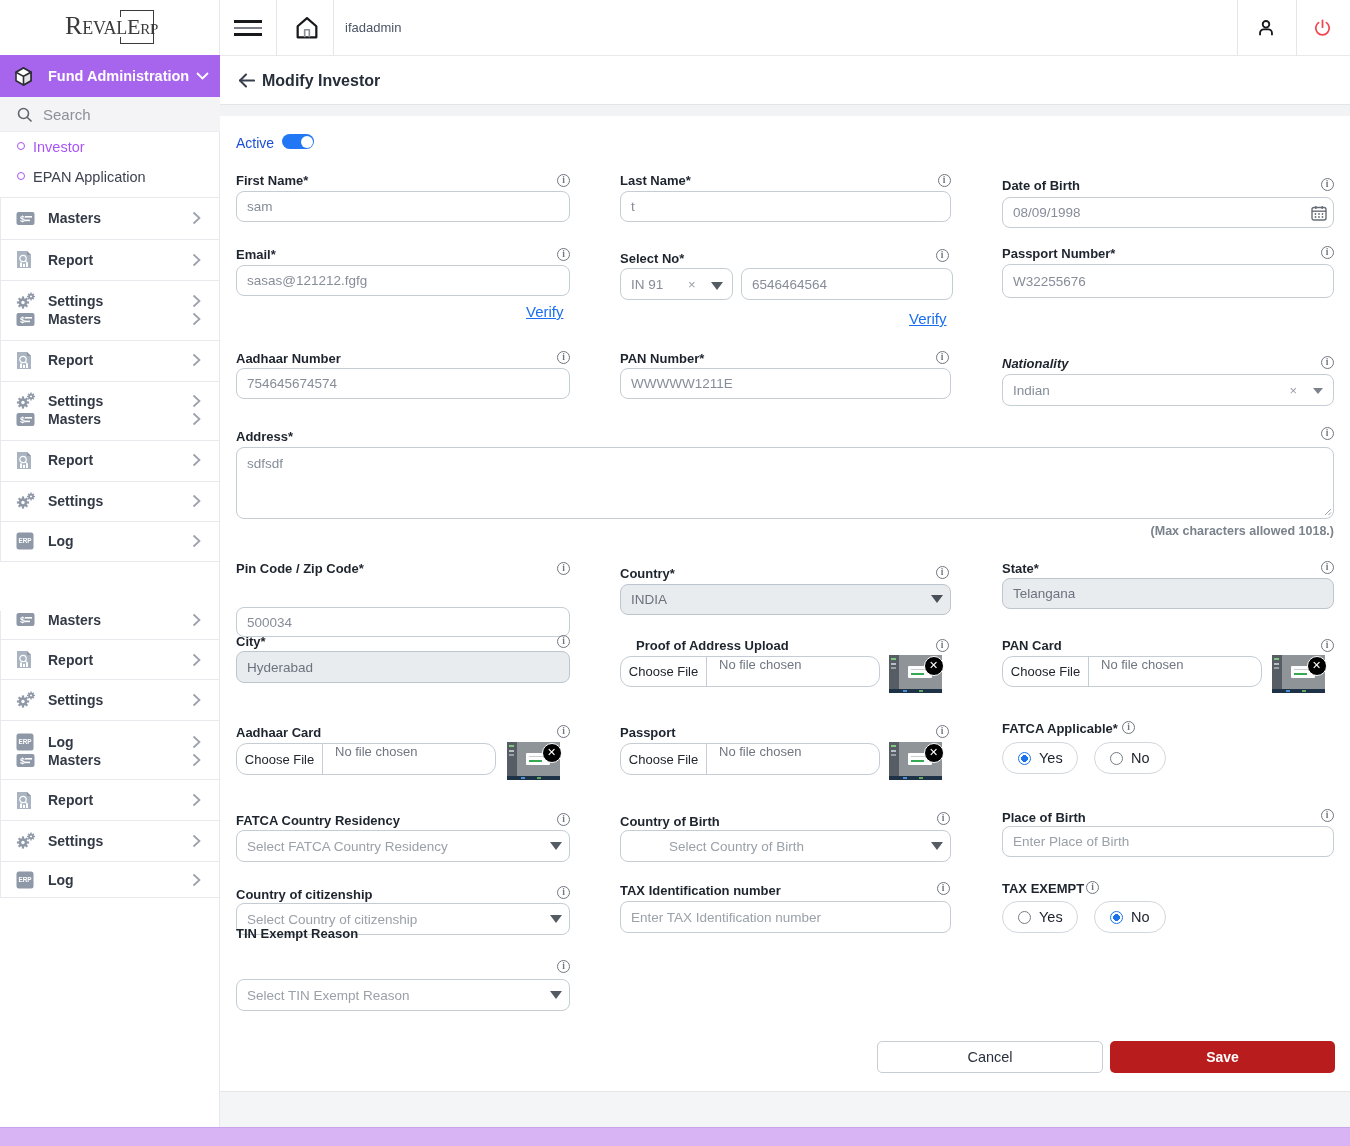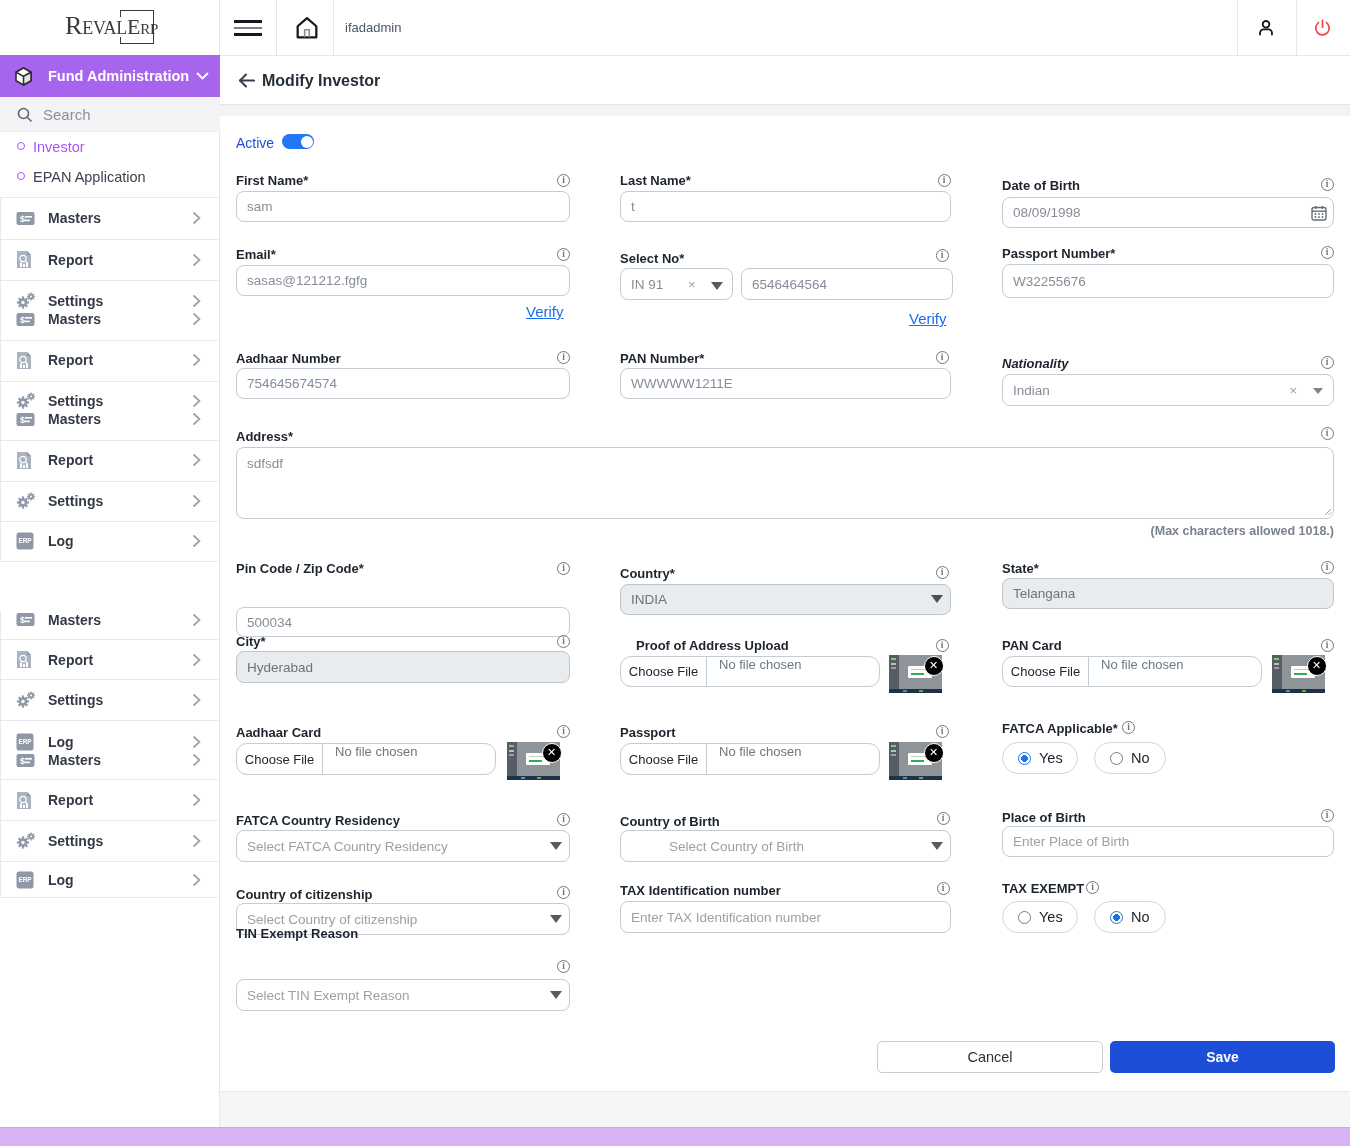--- a/index.html
+++ b/index.html
@@ -610,14 +610,14 @@
 <div class="inp ph" style="left:620px;top:901px;width:331px;height:32px;">Enter TAX Identification number</div>
 <div class="lbl" style="left:1002px;top:881px;">TAX EXEMPT</div>
 <div class="info" style="left:1086px;top:880.5px;">i</div>
 <div class="pill" style="left:1002px;top:901px;width:76px;height:32px;padding-left:15px;"><div class="radio off"></div>Yes</div>
 <div class="pill" style="left:1094px;top:901px;width:72px;height:32px;padding-left:15px;"><div class="radio on"></div>No</div>
 <div class="lbl" style="left:236px;top:926px;text-align:right;">TIN Exempt Reason</div>
 <div class="info" style="left:557.0px;top:959.5px;">i</div>
 <div class="inp ph" style="left:236px;top:979px;width:334px;height:32px;">Select TIN Exempt Reason</div>
 <div class="caret" style="left:549.9px;top:991px;border-top-color:#555b63;"></div>
 <div class="abs" style="left:877px;top:1041px;width:226px;height:32px;border:1px solid #c8cdd4;border-radius:5px;background:#fff;display:flex;align-items:center;justify-content:center;font-size:14.5px;color:#2a313c;">Cancel</div>
-<div class="abs" style="left:1110px;top:1041px;width:225px;height:32px;border-radius:5px;background:#1d4ed8;display:flex;align-items:center;justify-content:center;font-size:14px;font-weight:700;color:#fff;">Save</div>
+<div class="abs" style="left:1110px;top:1041px;width:225px;height:32px;border-radius:5px;background:#b91c1c;display:flex;align-items:center;justify-content:center;font-size:14px;font-weight:700;color:#fff;">Save</div>
 </div>
 
 </body></html>

